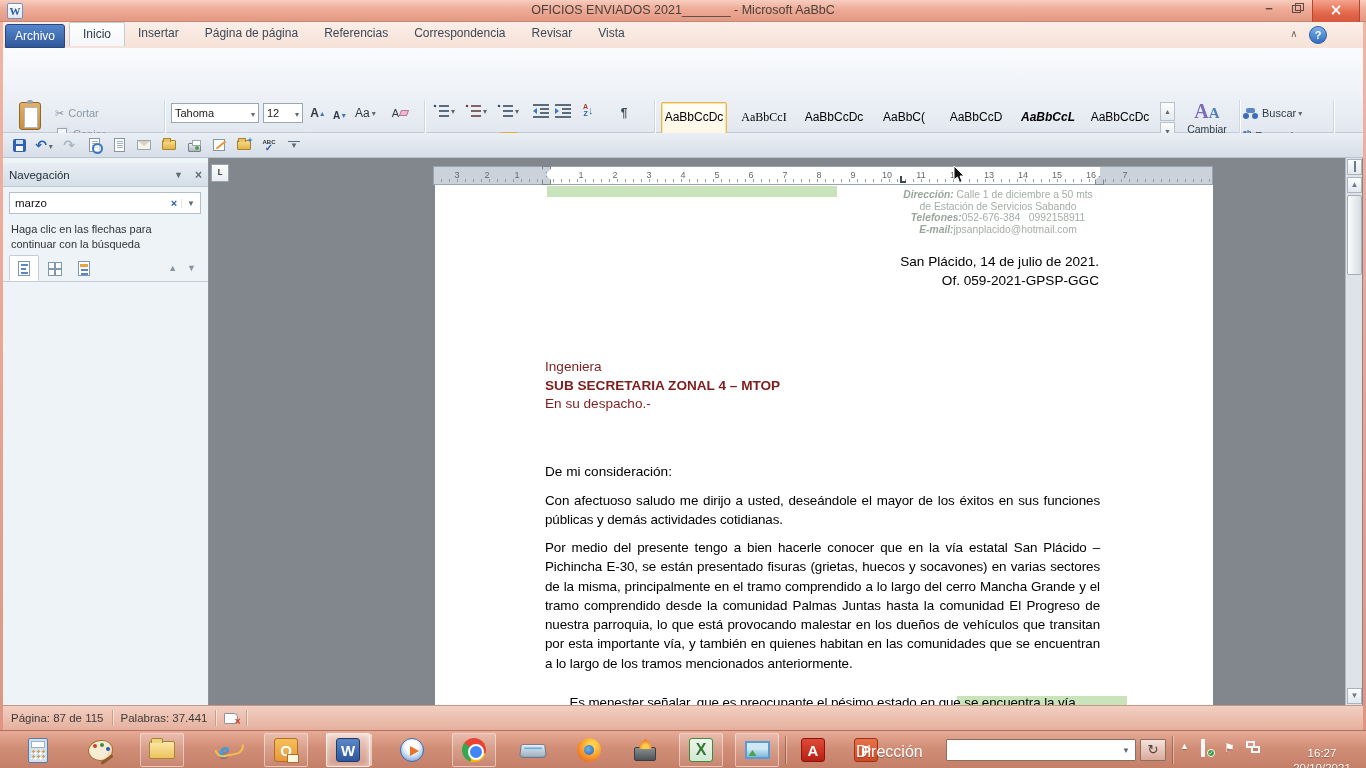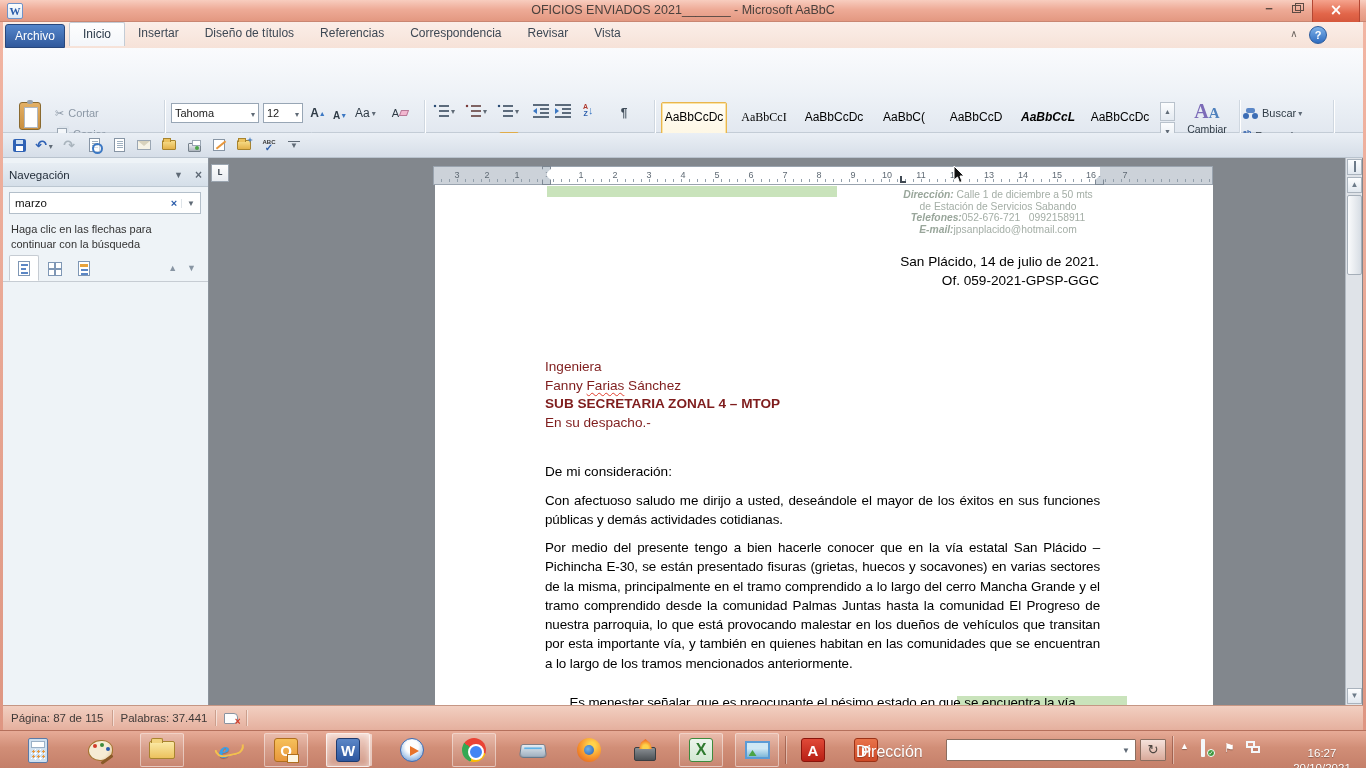--- a/index.html
+++ b/index.html
@@ -264,21 +264,21 @@
         <span class="r1"></span>
       </div>
     <div id="btn-close" class="ab winbtn"></div>
   </div>
 
   <div id="tabrow" class="ab">
     <div id="tab-file" class="ab">Archivo</div>
     <div id="tabstrip" class="ab">
       <div class="rtab active">Inicio</div>
       <div class="rtab">Insertar</div>
-      <div class="rtab">Diseño de títulos</div>
+      <div class="rtab">Página de página</div>
       <div class="rtab">Referencias</div>
       <div class="rtab">Correspondencia</div>
       <div class="rtab">Revisar</div>
       <div class="rtab">Vista</div>
     </div>
     <div id="ribbon-collapse" class="ab"></div>
     <div id="help-btn" class="ab"></div>
   </div>
 
   <div id="ribbon" class="ab">
@@ -542,28 +542,27 @@
       <span class="num" style="left:657px">16</span>
       <span class="num" style="left:691px">7</span>
       <div id="ind-first" class="indmark"></div>
       <div id="ind-hang" class="indmark"></div>
       <div id="ind-right" class="indmark"></div>
       <div id="tabstop"></div>
     </div>
 
     <div id="page">
       <div class="hgreen" style="left:112px;top:1px;width:290px;height:11px"></div>
-      <div id="letterhead"><b>Dirección:</b><span> Calle 1 de diciembre a 50 mts</span><br><span>de Estación de Servicios Sabando</span><br><b>Telefones:</b><span>052-676-721   0992158911</span><br><b>E-mail:</b><span>jpsanplacido@hotmail.com</span></div>
+      <div id="letterhead"><b>Dirección:</b><span> Calle 1 de diciembre a 50 mts</span><br><span>de Estación de Servicios Sabando</span><br><b>Telefones:</b><span>052-676-384   0992158911</span><br><b>E-mail:</b><span>jpsanplacido@hotmail.com</span></div>
       <div id="dateblock">
         <div>San Plácido, 14 de julio de 2021.</div>
         <div>Of. 059-2021-GPSP-GGC</div>
       </div>
       <div id="recipient">
         <div>Ingeniera</div>
-        <div><span>Fanny </span><span class="missp">Farias</span><span> Sánchez</span></div>
         <div style="font-weight:bold">SUB SECRETARIA ZONAL 4 – MTOP</div>
         <div>En su despacho.-</div>
       </div>
       <div id="salut">De mi consideración:</div>
       <div id="para1" class="bodypara">Con afectuoso saludo me dirijo a usted, deseándole el mayor de los éxitos en sus funciones públicas y demás actividades cotidianas.</div>
       <div id="para2" class="bodypara">Por medio del presente tengo a bien hacerle conocer que en la vía estatal San Plácido – Pichincha E-30, se están presentado fisuras (grietas, huecos y socavones) en varias sectores de la misma, principalmente en el tramo comprendido a lo largo del cerro Mancha Grande y el tramo comprendido desde la comunidad Palmas Juntas hasta la comunidad El Progreso de nuestra parroquia, lo que está provocando malestar en los dueños de vehículos que transitan por esta importante vía, y también en quienes habitan en las comunidades que se encuentran a lo largo de los tramos mencionados anteriormente.</div>
       <div class="hgreen" style="left:522px;top:511px;width:170px;height:9px"></div>
       <div id="para3" class="bodypara">Es menester señalar, que es preocupante el pésimo estado en que se encuentra la vía</div>
     </div>
 

